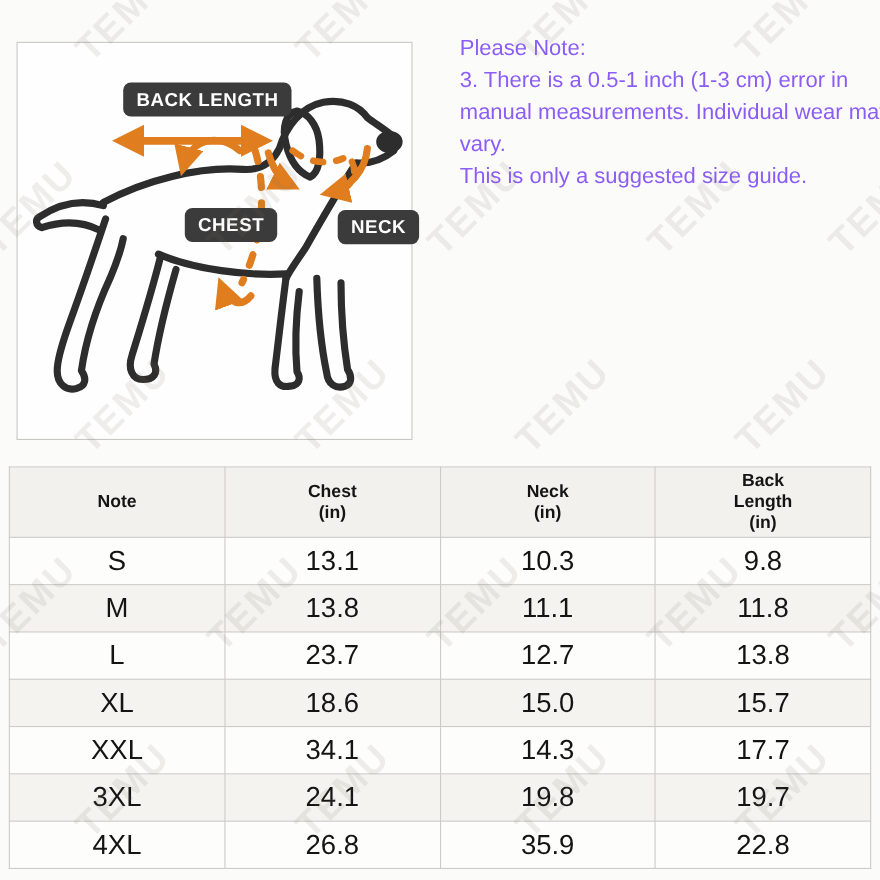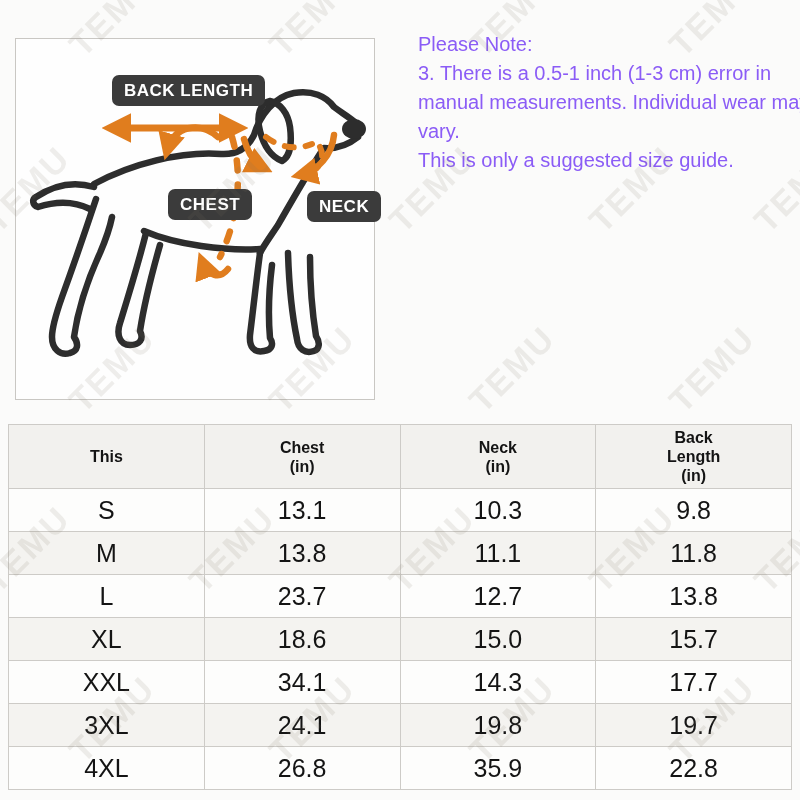--- a/index.html
+++ b/index.html
@@ -136,21 +136,21 @@
 <div class="note">
   <p>Please Note:</p>
   <p>3. There is a 0.5-1 inch (1-3 cm) error in manual measurements. Individual wear may vary.</p>
   <p>This is only a suggested size guide.</p>
 </div>
 
 <table class="size-table">
   <thead>
     <tr>
       <th>
-        <span class="hdr-label">This</span>
+        <span class="hdr-label">Note</span>
           <span class="hdr-unit"></span>
       </th>
       <th>
         <span class="hdr-label">Chest</span>
           <span class="hdr-unit">(in)</span>
       </th>
       <th>
         <span class="hdr-label">Neck</span>
           <span class="hdr-unit">(in)</span>
       </th>

